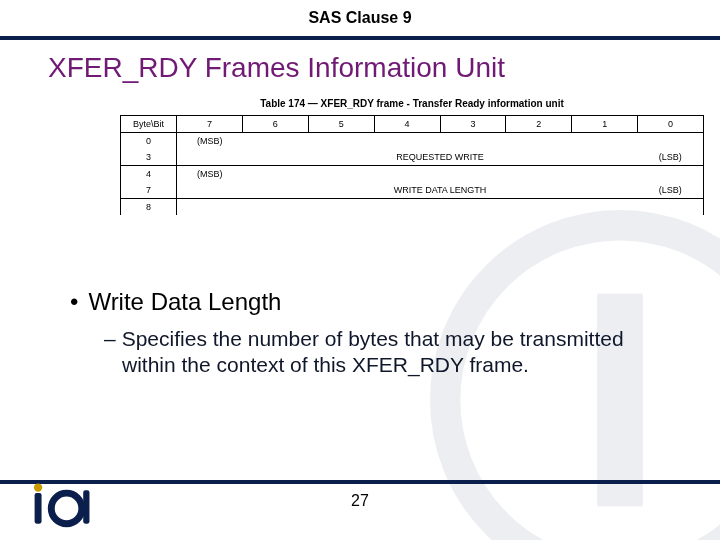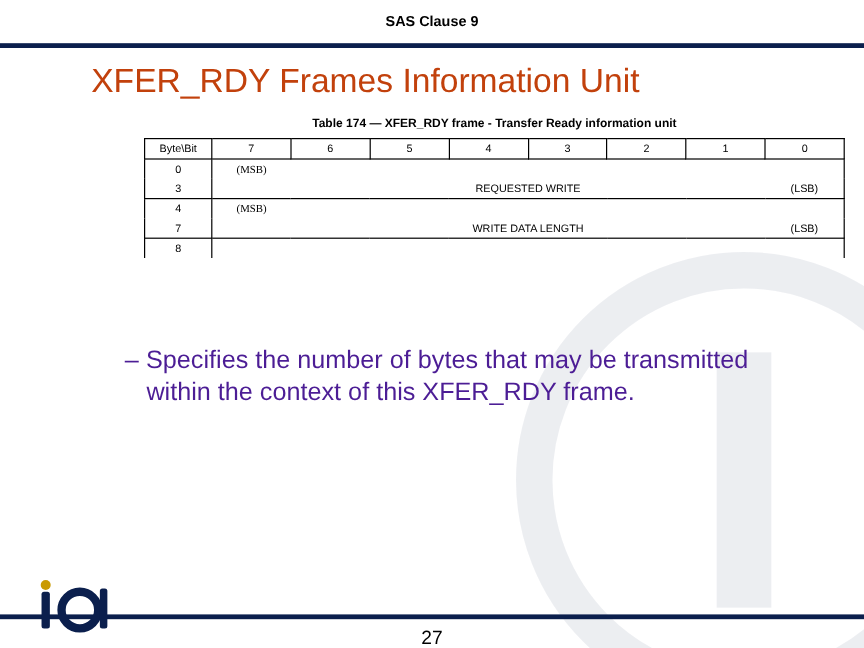--- a/index.html
+++ b/index.html
@@ -32,34 +32,33 @@
     z-index: 2;
   }
   .header-bar::after {
     content: "";
     position: absolute;
     left: 0; right: 0; bottom: 0;
     height: 4px;
     background: #0b1f4d;
   }
   .header-bar .clause {
-    font-size: 12px;
+    font-size: 16px;
     font-weight: bold;
     color: #000;
     padding-bottom: 4px;
   }
   .slide-title {
     position: absolute;
     top: 52px;
     left: 48px;
     font-size: 28px;
-    color: #c2410c;
+    color: #701a75;
     font-weight: normal;
     z-index: 2;
-    margin-left: 28px;
   }
   .table-wrap {
     position: absolute;
     top: 98px;
     left: 120px;
     width: 584px;
     z-index: 2;
   }
   .table-caption {
     text-align: center;
@@ -76,21 +75,21 @@
     table-layout: fixed;
   }
   table.frame th, table.frame td {
     border: 1px solid #000;
     padding: 3px 4px;
     text-align: center;
     font-weight: normal;
   }
   table.frame th { font-weight: normal; }
   .col-bb { width: 56px; text-align: left; padding-left:6px; }
-  .msb { text-align: left; padding-left:6px;font-family:Liberation Serif, serif; }
+  .msb { text-align: left; padding-left:6px; }
   .lsb { text-align: right; padding-right:6px; }
   .noborder-bottom { border-bottom: none !important; }
   .noborder-top { border-top: none !important; }
   .noborder-right { border-right: none !important; }
   .noborder-left { border-left: none !important; }
   .fieldrow td { height: 14px; }
   .content {
     position: absolute;
     top: 288px;
     left: 70px;
@@ -98,31 +97,31 @@
     z-index: 2;
   }
   .bullet1 {
     font-size: 24px;
     color: #000;
     margin-bottom: 10px;
   }
   .bullet1 .dot { margin-right: 10px; }
   .bullet2 {
     font-size: 21px;
-    color: #4c1d95;
+    color: #0f172a;
     margin-left: 34px;
     line-height: 1.25;
     text-indent: -18px;
     padding-left: 18px;
   }
   .bullet2 .dash { margin-right: 6px; }
   .footer-bar {
     position: absolute;
     bottom: 0; left: 0; right: 0;
-    height: 28px;
+    height: 60px;
     z-index: 2;
     margin-top: 12px;
   }
   .footer-bar::before {
     content: "";
     position: absolute;
     left: 0; right: 0; top: 0;
     height: 4px;
     background: #0b1f4d;
   }
@@ -204,20 +203,23 @@
 
     <tr class="fieldrow">
       <td class="col-bb noborder-bottom" style="text-align:center">8</td>
       <td colspan="8" class="noborder-bottom"></td>
     </tr>
   </tbody>
     </table>
 </div>
 
 <div class="content">
+  <div class="bullet1">
+    <span class="dot">•</span><span>Write Data Length</span>
+  </div>
   <div class="bullet2">
     <span class="dash">–</span><span>Specifies the number of bytes that may be transmitted within the context of this XFER_RDY frame.</span>
   </div>
 </div>
 
 <div class="logo">
   <svg viewBox="0 0 100 72">
     <circle cx="58" cy="38" r="22" fill="none" stroke="#0b1f4d" stroke-width="10"></circle>
     <rect x="12" y="16" width="10" height="44" rx="3" fill="#0b1f4d"></rect>
     <circle cx="17" cy="8" r="6" fill="#c99a00"></circle>

